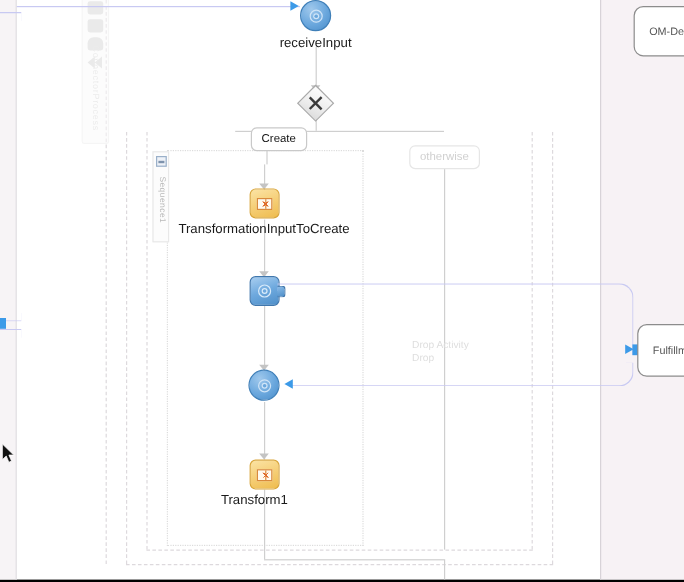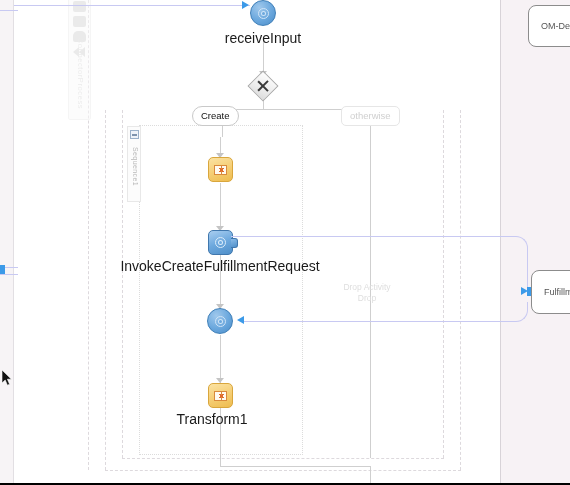--- a/index.html
+++ b/index.html
@@ -130,21 +130,21 @@
     width: 0; height: 0;
     border-left: 4px solid transparent;
     border-right: 4px solid transparent;
     border-top: 5px solid #c4c4c4;
   }
 
   
   .node-label {
     position: absolute;
     text-align: center;
-    font-size: 14px;
+    font-size: 11px;
     color: #1a1a1a;
     white-space: nowrap;
     transform: translateX(-50%);
     font-family: "Liberation Sans", sans-serif;
   }
 
   
   .receive-node {
     position: absolute;
     width: 26px; height: 26px;
@@ -249,26 +249,27 @@
     border-radius: 5px;
     background: #ffffff;
     font-size: 9.5px;
     color: #111;
     white-space: nowrap;
     box-sizing: border-box;
   }
   .case-label.muted {
     color: #d0d0d0;
     border-color: #e6e6e6;
+    margin-top: 15px;
   }
 
   
   .drop-hint {
     position: absolute;
-    text-align: center;
+    text-align: left;
     font-size: 8.5px;
     line-height: 11px;
     color: #dedede;
     white-space: nowrap;
     transform: translateX(-50%);
   }
 
   
   .partner-box {
     position: absolute;
@@ -374,32 +375,32 @@
   <div class="flow-line" style="left:370px; top:466px; height:19px;"></div>
 
   <div class="receive-node" style="left:250px; top:0px;">
     <div class="gear"></div>
   </div>
   <div class="node-label" style="left:263px; top:30px;">receiveInput</div>
 
   <div class="gateway" style="left:252px; top:75px;"></div>
   <div class="gateway-x" style="left:263px; top:86px;"></div>
 
-  <div class="case-label" style="left:192px; top:106px;border-radius:10px;">Create</div>
+  <div class="case-label" style="left:209px; top:106px;">Create</div>
   <div class="case-label muted" style="left:341px; top:106px;">otherwise</div>
 
   <div class="transform-node" style="left:208px; top:157px;">
     <div class="xform-glyph"></div>
   </div>
+  <div class="node-label" style="left:220px; top:185px;">TransformationInputToCreate</div>
 
   <div class="invoke-node" style="left:208px; top:230px;">
     <div class="gear"></div>
     <div class="invoke-tab"></div>
   </div>
-  <div class="node-label" style="left:220px; top:258px;">InvokeCreateFulfillmentRequest</div>
 
   <div class="receive-node" style="left:207px; top:308px;">
     <div class="gear"></div>
   </div>
 
   <div class="transform-node" style="left:208px; top:383px;">
     <div class="xform-glyph"></div>
   </div>
   <div class="node-label" style="left:212px; top:411px;">Transform1</div>
 

